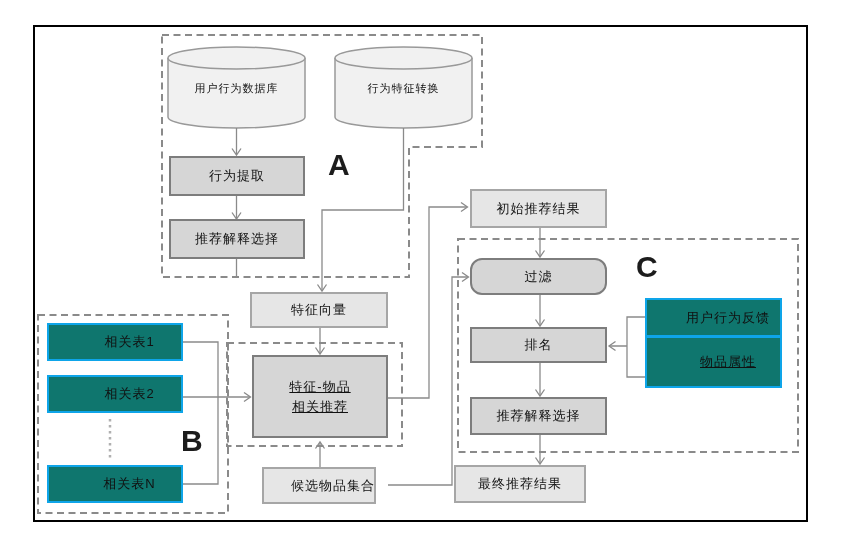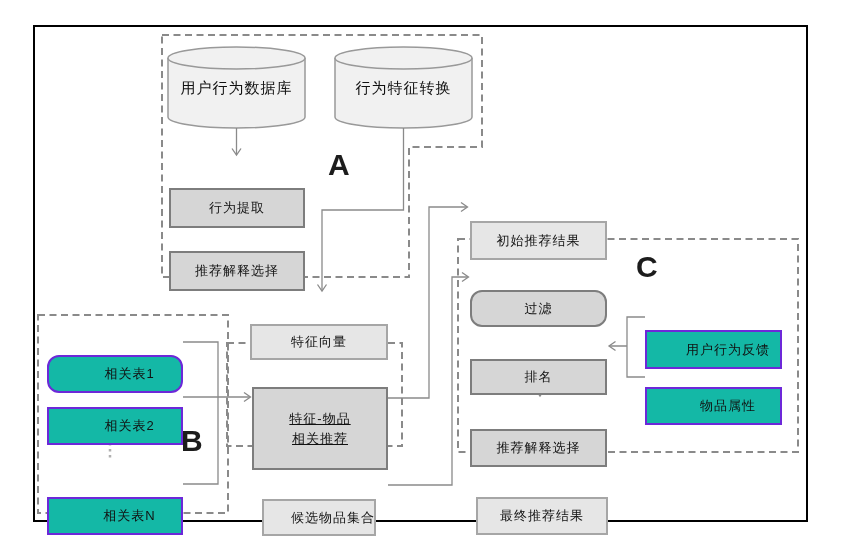--- a/index.html
+++ b/index.html
@@ -8,28 +8,28 @@
     font-family:"Liberation Sans", sans-serif;color:#111111;
   }
   .frame{
     position:absolute;left:33px;top:25px;width:775px;height:497px;
     border:2px solid #000000;box-sizing:border-box;background:#ffffff;
   }
   svg.layer{position:absolute;left:0;top:0;width:863px;height:542px;}
   .node{
     position:absolute;box-sizing:border-box;display:flex;flex-direction:column;
     align-items:center;justify-content:center;text-align:center;
-    font-size:13px;letter-spacing:1px;line-height:1.5;white-space:nowrap;margin-top:32px;
+    font-size:13px;letter-spacing:1px;line-height:1.5;white-space:nowrap;
   }
   .box-dark {background:#d6d6d6;border:2px solid #7d7d7d;}
   .box-mid  {background:#e6e6e6;border:2px solid #a6a6a6;}
-  .box-light{background:#14b8a6;border:2px solid #6d28d9;padding-left:29px;}
+  .box-light{background:#0f766e;border:2px solid #0ea5e9;padding-left:29px;}
   .cyl-label{
     position:absolute;box-sizing:border-box;display:flex;align-items:center;justify-content:center;
-    font-size:15px;letter-spacing:1px;white-space:nowrap;
+    font-size:11px;letter-spacing:1px;white-space:nowrap;
   }
   .group-letter{
     position:absolute;font-weight:bold;font-size:30px;color:#1c1c1c;line-height:1;
   }
 </style>
 </head>
 <body>
 
 <div class="canvas">
   <div class="frame"></div>
@@ -113,21 +113,21 @@
     <span>特征向量</span>
   </div>
   <div class="node box-dark" style="left:252px;top:355px;width:136px;height:83px;text-decoration:underline;">
     <span>特征-物品</span>
     <span>相关推荐</span>
   </div>
   <div class="node box-mid" style="left:262px;top:467px;width:114px;height:37px;padding-left:28px;">
     <span>候选物品集合</span>
   </div>
 
-  <div class="node box-light" style="left:47px;top:323px;width:136px;height:38px;border-radius:12px;">
+  <div class="node box-light" style="left:47px;top:323px;width:136px;height:38px;">
     <span>相关表1</span>
   </div>
   <div class="node box-light" style="left:47px;top:375px;width:136px;height:38px;">
     <span>相关表2</span>
   </div>
   <div class="node box-light" style="left:47px;top:465px;width:136px;height:38px;text-align:center;">
     <span>相关表N</span>
   </div>
 
   <div class="node box-mid" style="left:470px;top:189px;width:137px;height:39px;">
@@ -135,27 +135,27 @@
   </div>
   <div class="node box-dark" style="left:470px;top:258px;width:137px;height:37px;border-radius:12px;">
     <span>过滤</span>
   </div>
   <div class="node box-dark" style="left:470px;top:327px;width:137px;height:36px;">
     <span>排名</span>
   </div>
   <div class="node box-dark" style="left:470px;top:397px;width:137px;height:38px;">
     <span>推荐解释选择</span>
   </div>
-  <div class="node box-mid" style="left:476px;top:465px;width:132px;height:38px;">
+  <div class="node box-mid" style="left:454px;top:465px;width:132px;height:38px;">
     <span>最终推荐结果</span>
   </div>
 
   <div class="node box-light" style="left:645px;top:298px;width:137px;height:39px;">
     <span>用户行为反馈</span>
   </div>
-  <div class="node box-light" style="left:645px;top:355px;width:137px;height:38px;">
+  <div class="node box-light" style="left:645px;top:336px;width:137px;height:52px;text-decoration:underline;">
     <span>物品属性</span>
   </div>
 
   <div class="group-letter" style="left:328px;top:150px;">A</div>
   <div class="group-letter" style="left:181px;top:426px;">B</div>
   <div class="group-letter" style="left:636px;top:252px;">C</div>
 </div>
 
 </body></html>

